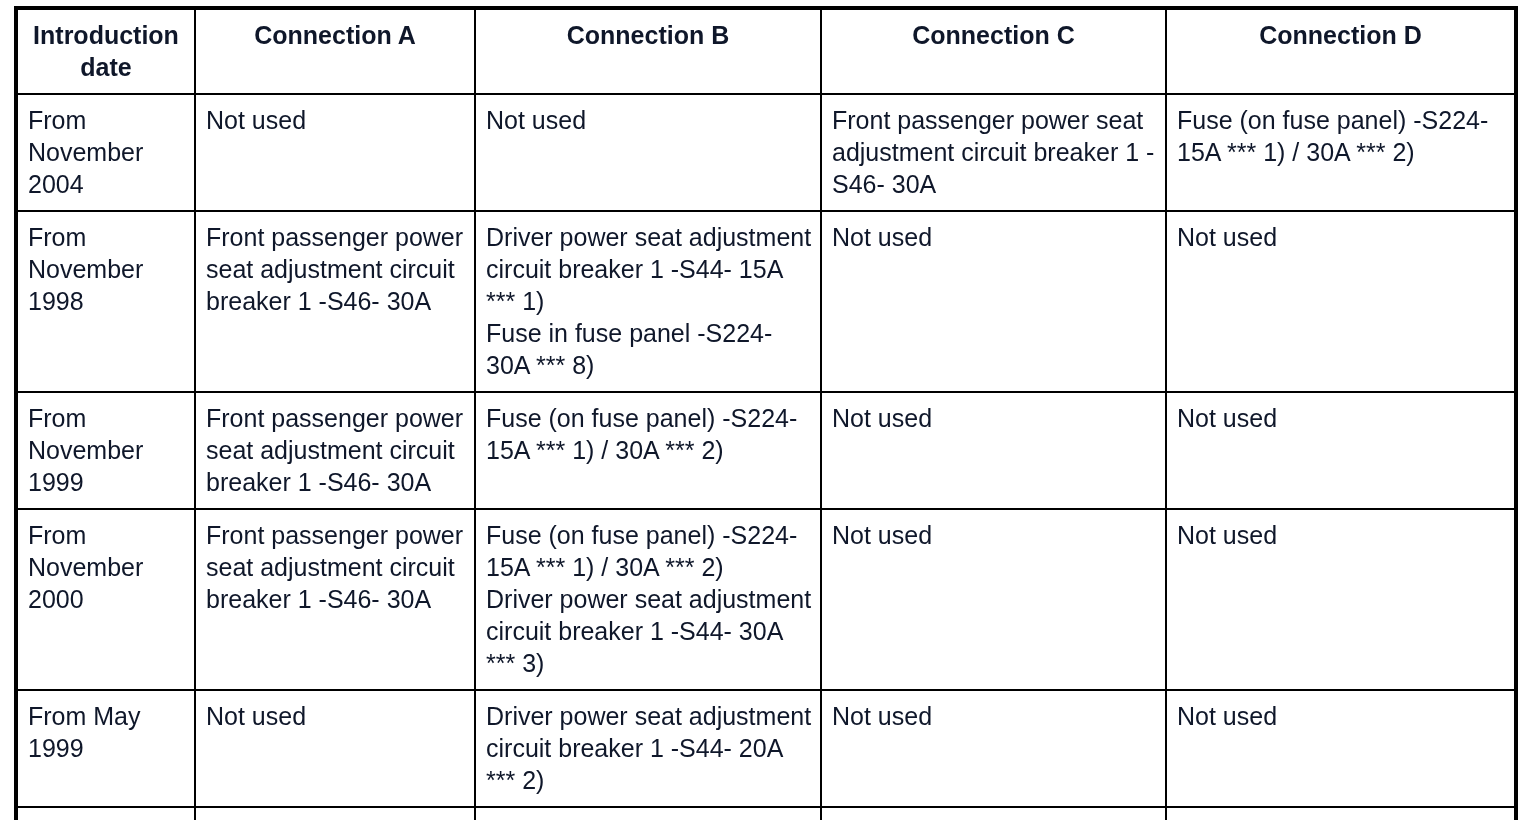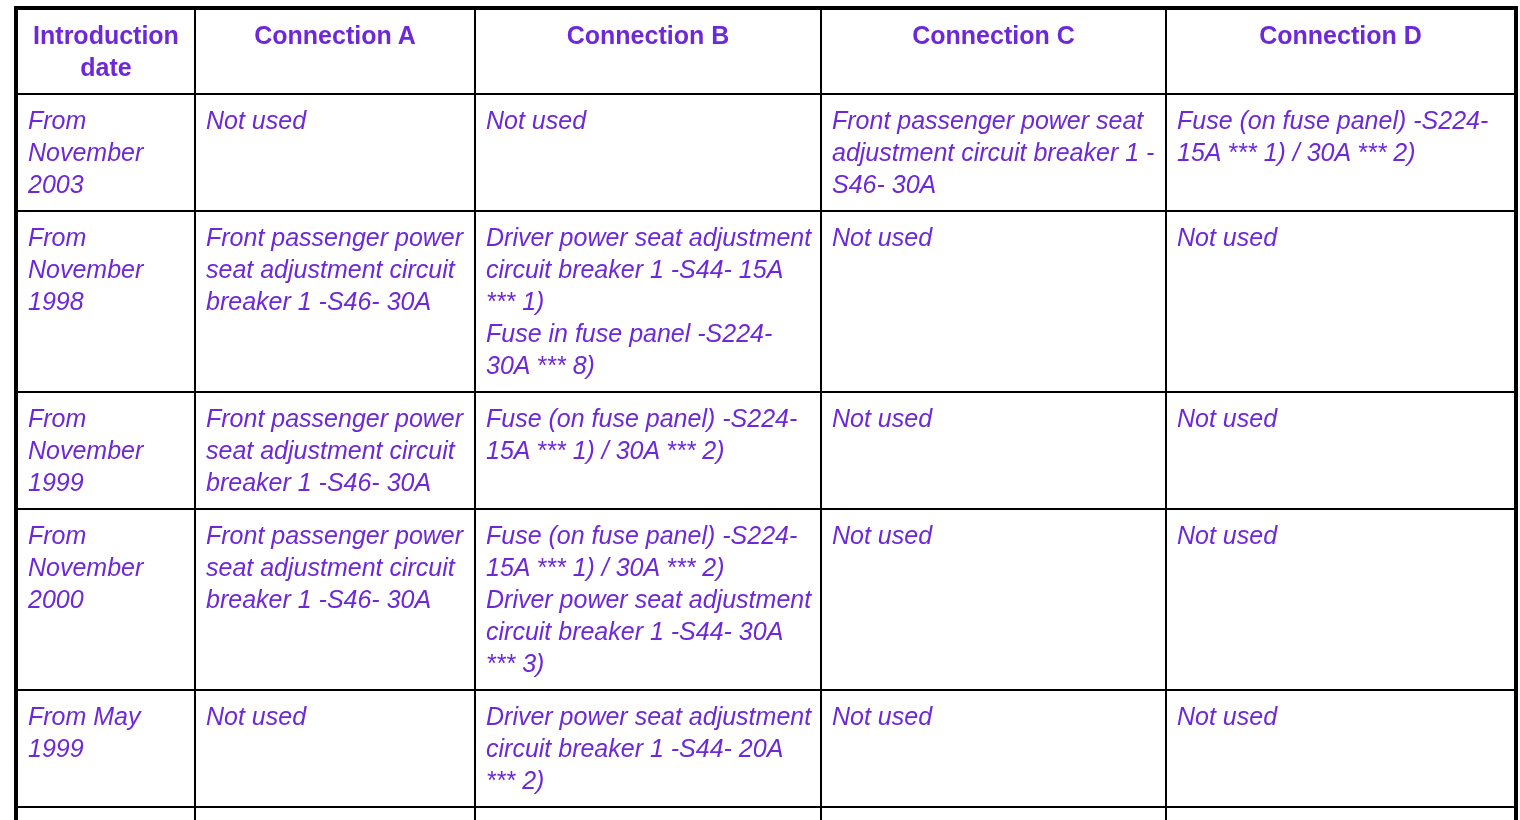--- a/index.html
+++ b/index.html
@@ -40,35 +40,34 @@
     border: 4px solid #000000;
   }
   thead th {
     border-bottom: 4px solid #000000;
   }
   th, td {
     vertical-align: top;
     padding: 0;
     font-size: 25px;
     line-height: 1.28;
-    color: #6d28d9;
+    color: #0f172a;
   }
   th {
     text-align: center;
     font-weight: bold;
     padding: 9px 6px 10px 6px;
     height: 66px;
     box-sizing: border-box;
   }
   td {
     text-align: left;
     font-weight: normal;
     padding: 9px 8px 10px 10px;
     box-sizing: border-box;
-    font-style: italic;
   }
   
   col.c-date { width: 179px; }
   col.c-a    { width: 280px; }
   col.c-b    { width: 346px; }
   col.c-c    { width: 345px; }
   col.c-d    { width: 350px; }
 
   
   tr.row-h  { height: 72px; }
@@ -113,21 +112,21 @@
         <th>Connection D</th>
       </tr>
     </thead>
 
     <tbody>
 
       <tr class="r1">
         <td>
           <span class="cell-line">From</span>
           <span class="cell-line">November</span>
-          <span class="cell-line">2003</span>
+          <span class="cell-line">2004</span>
         </td>
         <td>
           <span class="cell-line">Not used</span>
         </td>
         <td>
           <span class="cell-line">Not used</span>
         </td>
         <td>
           <span class="cell-line">Front passenger power seat adjustment circuit breaker 1 -S46- 30A</span>
         </td>

